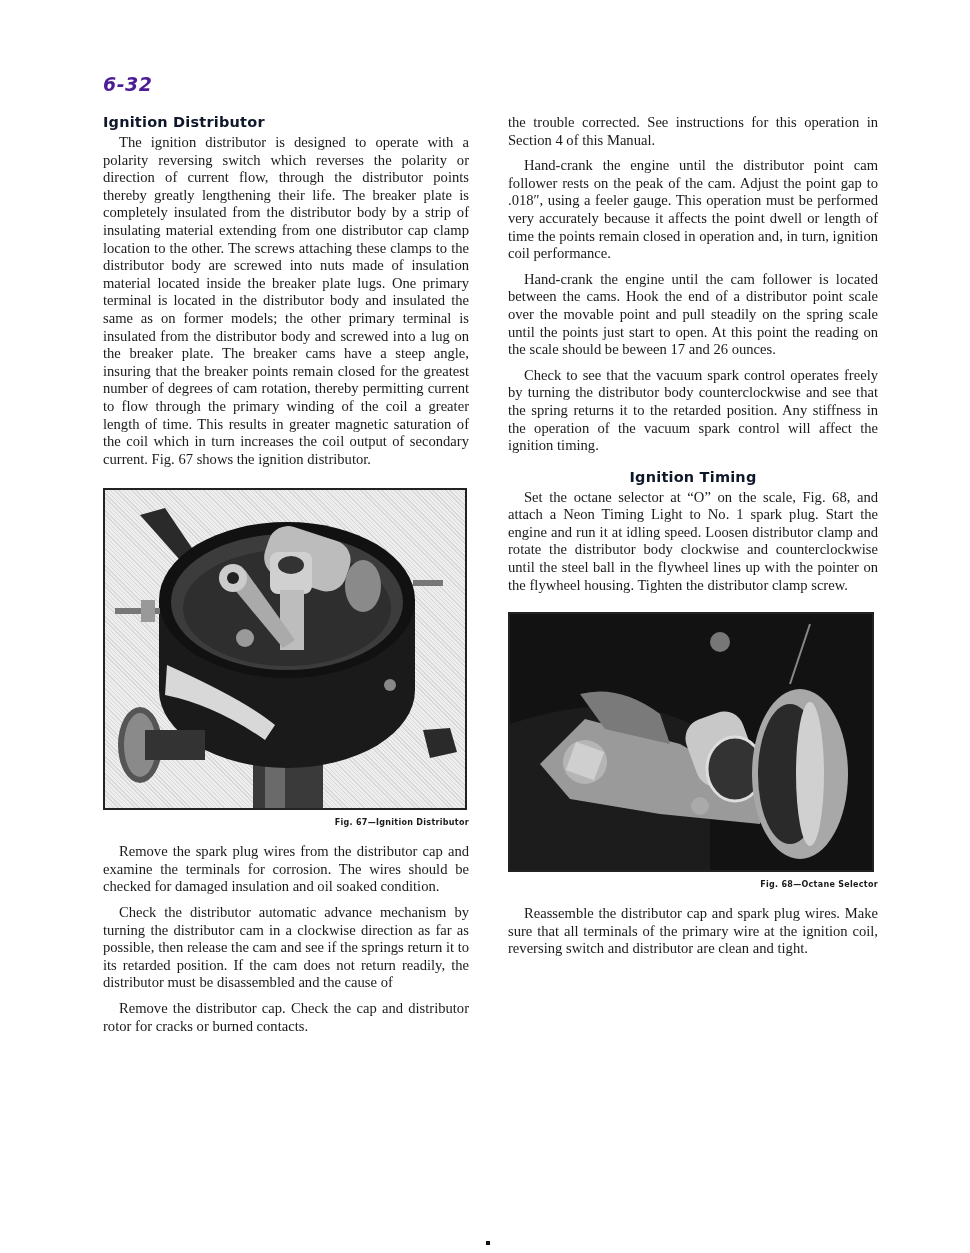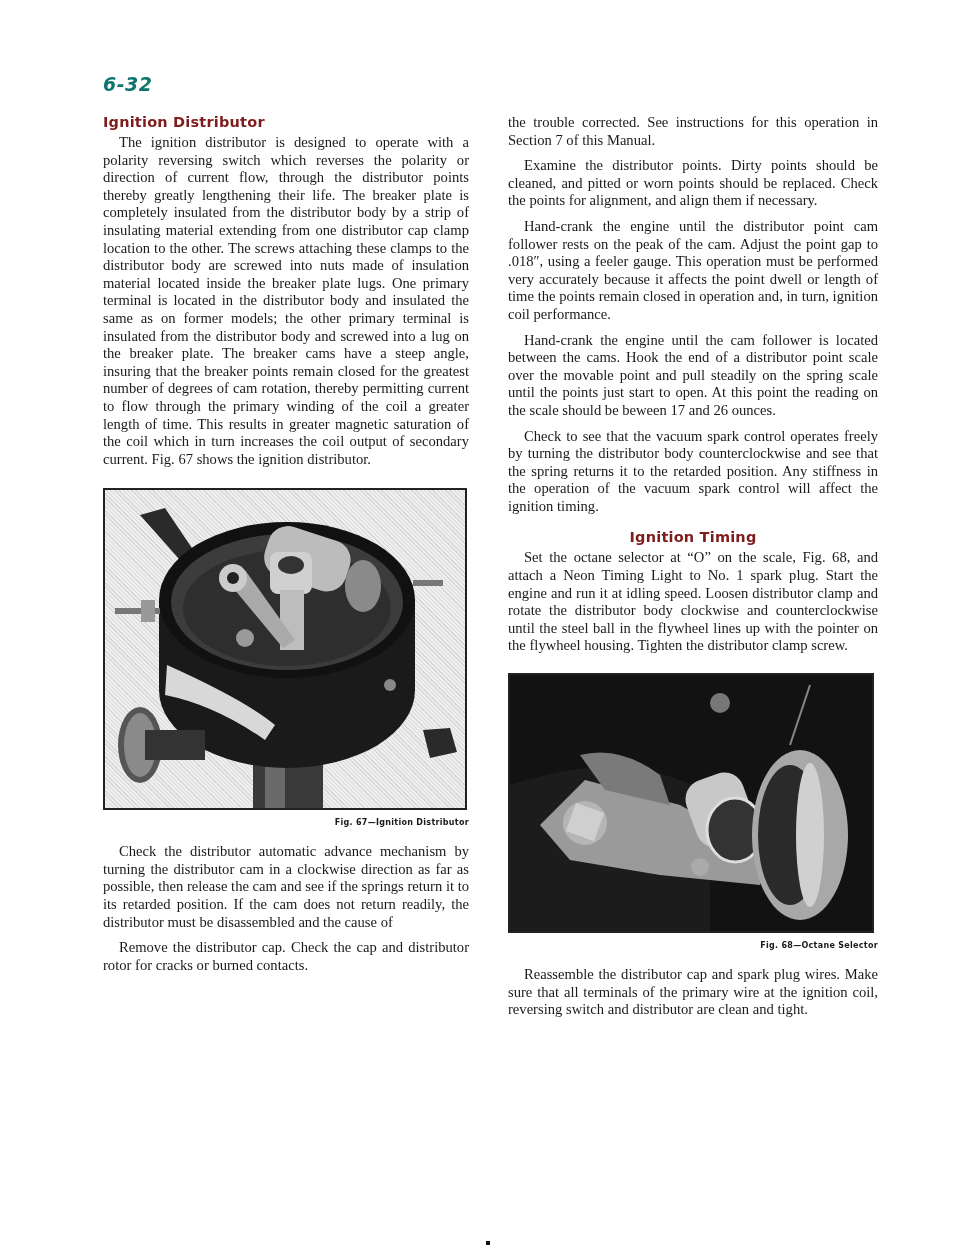--- a/index.html
+++ b/index.html
@@ -1,21 +1,21 @@
 <!DOCTYPE html>
 <html><head>
 <meta charset="utf-8">
 <style>
   html, body { margin: 0; padding: 0; background: #ffffff; }
   body { width: 970px; height: 1253px; position: relative; overflow: hidden; font-family: "Liberation Serif", "DejaVu Serif", serif; color: #1a1a1a; }
-  .page-number { position: absolute; left: 103px; top: 73px; font-family: "DejaVu Sans", sans-serif; font-weight: bold; font-style: italic; font-size: 19px; letter-spacing: 0.5px; color: #0f766e; }
+  .page-number { position: absolute; left: 103px; top: 73px; font-family: "DejaVu Sans", sans-serif; font-weight: bold; font-style: italic; font-size: 19px; letter-spacing: 0.5px; color: #4c1d95; }
   .col { position: absolute; top: 114px; }
   .col-left { left: 103px; width: 366px; }
   .col-right { left: 508px; width: 370px; }
-  .heading { font-family: "DejaVu Sans", sans-serif; font-weight: bold; font-size: 14.5px; margin: 0 0 4px 0; color: #7f1d1d; letter-spacing: 0.2px; }
+  .heading { font-family: "DejaVu Sans", sans-serif; font-weight: bold; font-size: 14.5px; margin: 0 0 4px 0; color: #0f172a; letter-spacing: 0.2px; }
   .para { font-size: 14.6px; line-height: 17.6px; text-align: justify; margin: 0 0 8px 0; text-indent: 16px; hyphens: manual; }
   .para.noindent { text-indent: 0; }
   .figure { position: relative; border: 2px solid #222; overflow: hidden; }
   .caption { font-family: "DejaVu Sans", sans-serif; font-weight: bold; font-size: 8px; text-align: right; letter-spacing: 0.3px; margin: 8px 0 16px 0; }
   .fig67 { width: 360px; height: 318px; margin-top: 20px; background: repeating-linear-gradient(45deg, #d8d8d8 0 1px, #eeeeee 1px 3px); }
   .fig68 { width: 362px; height: 256px; margin-top: 18px; background: #151515; }
   .page-dot { position: absolute; left: 486px; top: 1241px; width: 4px; height: 4px; background: #111; }
 </style>
 </head>
 <body>
@@ -64,27 +64,27 @@
       <ellipse cx="35" cy="255" rx="22" ry="38" fill="#555"></ellipse>
       <ellipse cx="35" cy="255" rx="16" ry="32" fill="#8a8a8a"></ellipse>
       <rect x="40" y="240" width="60" height="30" fill="#333"></rect>
 
       <path d="M318 240 L345 238 L352 262 L325 268 Z" fill="#2a2a2a"></path>
       <circle cx="285" cy="195" r="6" fill="#888"></circle>
     </svg>
   </div>
   <div class="caption">Fig. 67—Ignition Distributor</div>
 
+  <p class="para">Remove the spark plug wires from the distribu­tor cap and examine the terminals for corrosion. The wires should be checked for damaged in­sulation and oil soaked condition.</p>
   <p class="para">Check the distributor automatic advance mecha­nism by turning the distributor cam in a clock­wise direction as far as possible, then release the cam and see if the springs return it to its retarded position. If the cam does not return readily, the distributor must be disassembled and the cause of</p>
   <p class="para">Remove the distributor cap. Check the cap and distributor rotor for cracks or burned contacts.</p>
 </div>
 
 <div class="col col-right">
-  <p class="para noindent">the trouble corrected. See instructions for this operation in Section 7 of this Manual.</p>
-  <p class="para">Examine the distributor points. Dirty points should be cleaned, and pitted or worn points should be replaced. Check the points for alignment, and align them if necessary.</p>
+  <p class="para noindent">the trouble corrected. See instructions for this operation in Section 4 of this Manual.</p>
   <p class="para">Hand-crank the engine until the distributor point cam follower rests on the peak of the cam. Adjust the point gap to .018″, using a feeler gauge. This operation must be performed very accurately because it affects the point dwell or length of time the points remain closed in operation and, in turn, ignition coil performance.</p>
   <p class="para">Hand-crank the engine until the cam follower is located between the cams. Hook the end of a dis­tributor point scale over the movable point and pull steadily on the spring scale until the points just start to open. At this point the reading on the scale should be beween 17 and 26 ounces.</p>
   <p class="para">Check to see that the vacuum spark control operates freely by turning the distributor body counterclockwise and see that the spring returns it to the retarded position. Any stiffness in the oper­ation of the vacuum spark control will affect the ignition timing.</p>
 
   <h2 class="heading" style="margin-top:14px;text-align:center;">Ignition Timing</h2>
   <p class="para">Set the octane selector at “O” on the scale, Fig. 68, and attach a Neon Timing Light to No. 1 spark plug. Start the engine and run it at idling speed. Loosen distributor clamp and rotate the distributor body clockwise and counterclockwise until the steel ball in the flywheel lines up with the pointer on the flywheel housing. Tighten the distributor clamp screw.</p>
 
   <div class="figure fig68">
     <svg width="362" height="256" viewBox="0 0 362 256">
       <rect width="362" height="256" fill="#121212"></rect>

